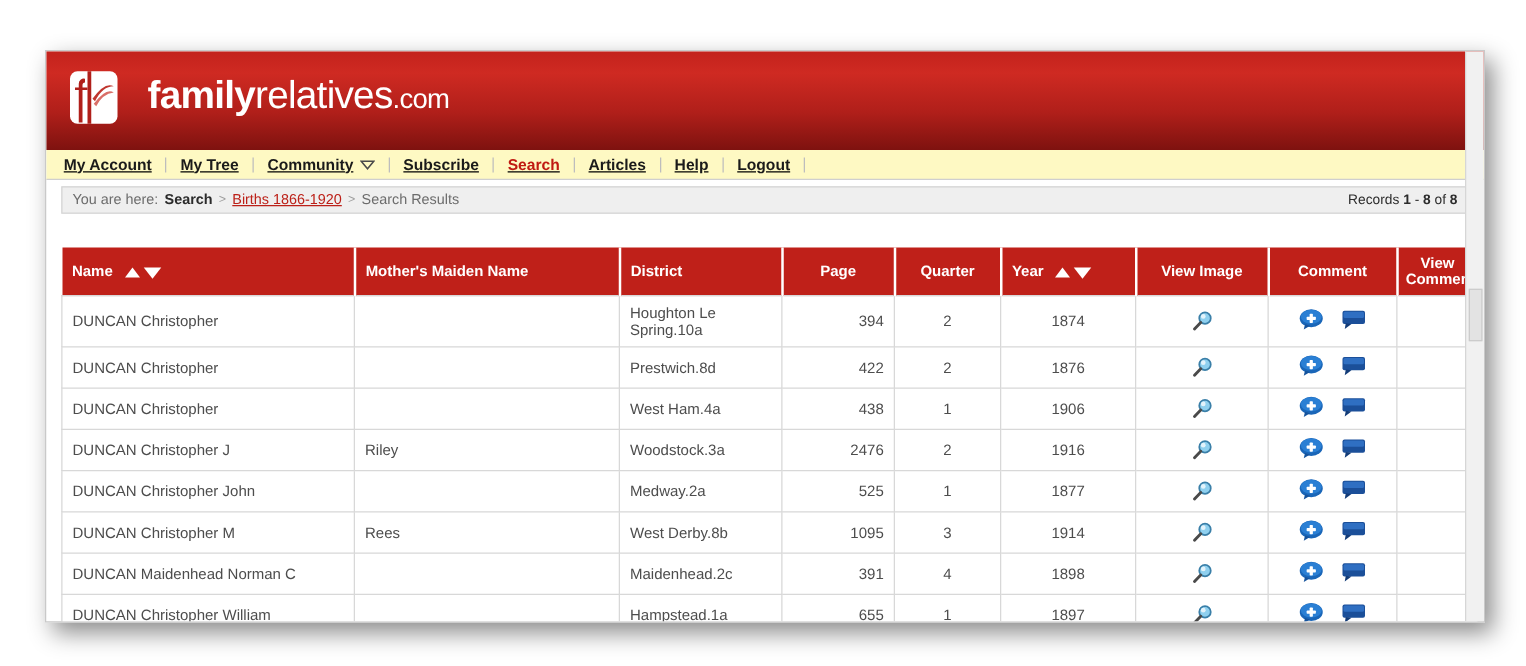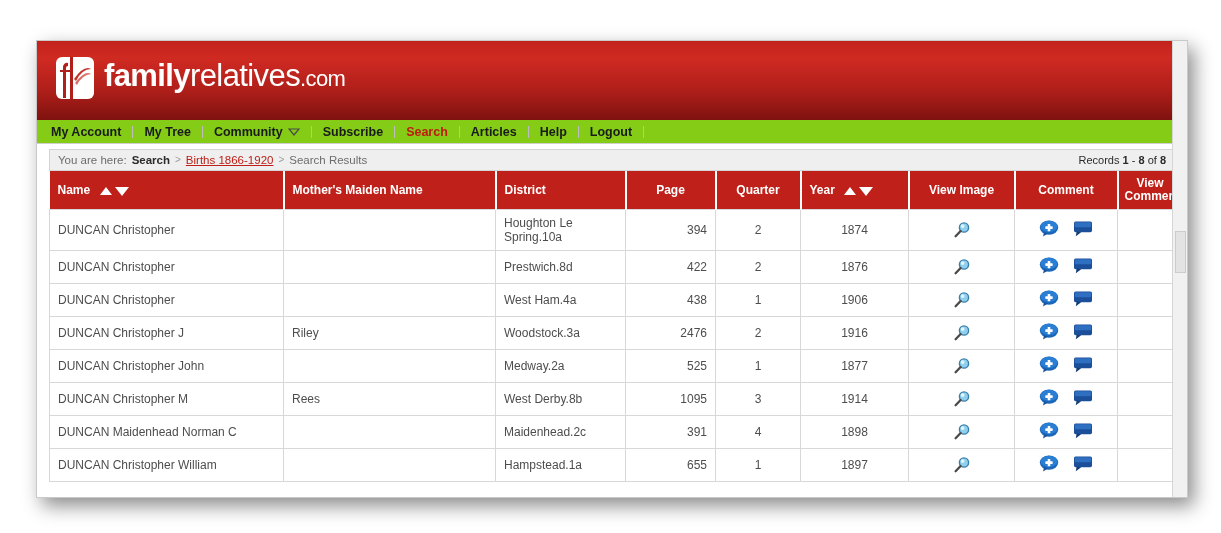--- a/index.html
+++ b/index.html
@@ -41,21 +41,21 @@
     left: 13px; top: 12px;
     display: flex;
     align-items: center;
   }
   .logo-mark {
     width: 50px; height: 50px;
     position: relative;
     flex: none;
   }
   .logo-text {
-    margin-left: 4px;
+    margin-left: 18px;
     color: #ffffff;
     font-size: 31px;
     letter-spacing: -0.6px;
     white-space: nowrap;
     line-height: 34px;
     padding-bottom: 2px;
   }
   .logo-text .b { font-weight: bold; }
   .logo-text .n { font-weight: normal; }
   .logo-text .dotcom { font-size: 22px; font-weight: normal; }
@@ -68,27 +68,28 @@
     font-family: "Liberation Serif", serif;
     opacity: 0.95;
     overflow: hidden;
     width: 7px;
     white-space: nowrap;
   }
 
   
   .navbar {
     height: 24px;
-    background: #84cc16;
+    background: #fef9c3;
     border-bottom: 1px solid #cfcfcf;
     display: flex;
     align-items: center;
     padding-left: 12px;
     font-size: 12.5px;
     font-weight: bold;
+    text-decoration: underline;
   }
   .nav-item {
     color: #1a1a1a;
     padding: 0 11px;
     white-space: nowrap;
     display: flex;
     align-items: center;
     gap: 5px;
     cursor: pointer;
   }
@@ -139,20 +140,21 @@
 
   
   .table-wrap {
     margin: 0 0 0 12px;
     width: 1132px;
   }
   table.results {
     border-collapse: collapse;
     table-layout: fixed;
     width: 1132px;
+    margin-top: 27px;
   }
   table.results thead th {
     background: #bf2019;
     color: #ffffff;
     font-size: 12px;
     font-weight: bold;
     text-align: center;
     padding: 6px 6px;
     height: 35px;
     border-right: 2px solid #ffffff;

